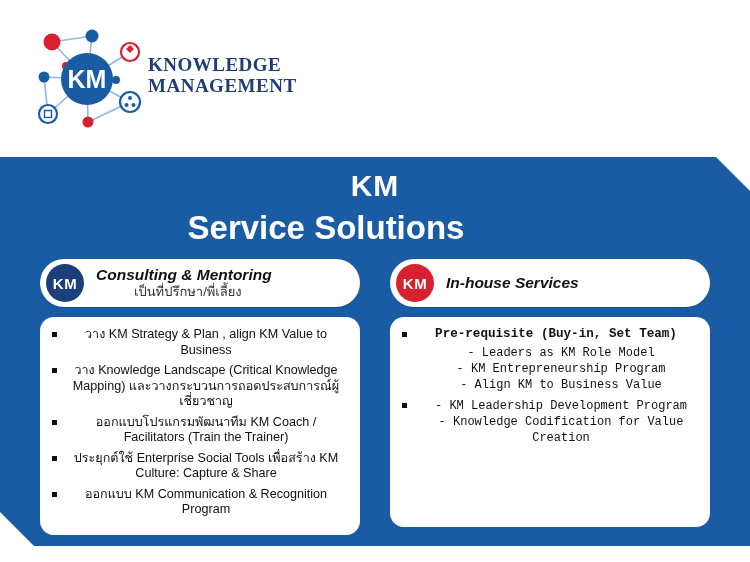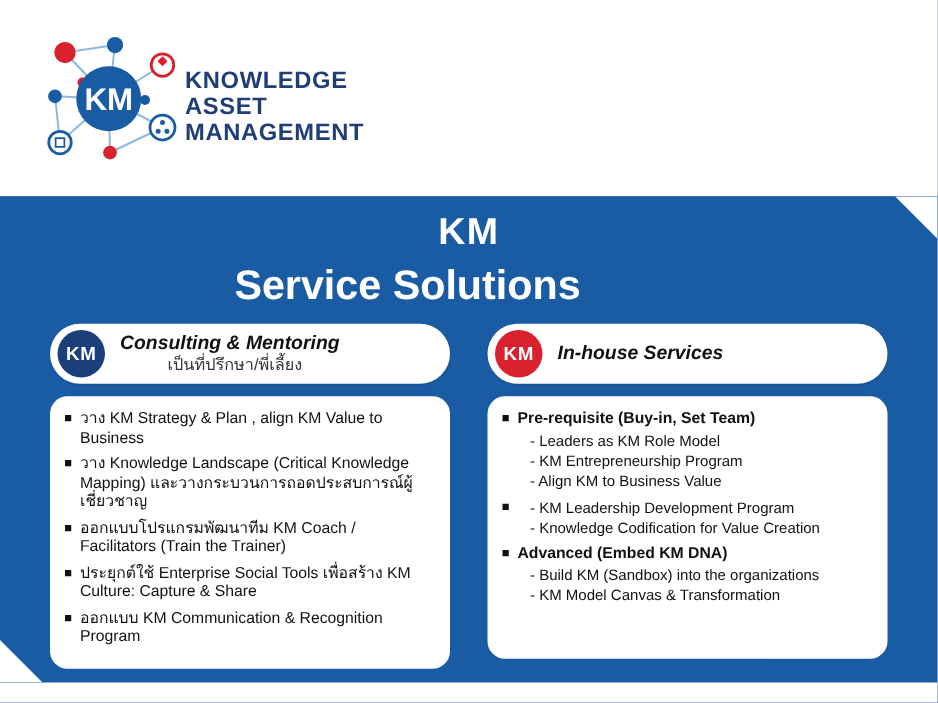--- a/index.html
+++ b/index.html
@@ -35,21 +35,21 @@
   }
   .logo-text {
     position: absolute;
     left: 118px; top: 40px;
     color: #1f3e78;
     font-weight: bold;
     font-size: 19px;
     line-height: 21px;
     letter-spacing: 0.5px;
   }
-  .logo-text div { white-space: nowrap; }
+  .logo-text div { white-space: nowrap; font-family: Liberation Serif, serif; }
 
   
   .blue-body {
     position: absolute;
     left: 0; top: 157px;
     width: 750px; height: 405px;
     background: #1a5ca4;
   }
   .blue-body::after {
     content: "";
@@ -149,29 +149,30 @@
   }
 
   ul.bullets { list-style: none; }
   ul.bullets > li {
     position: relative;
     padding-left: 12px;
     margin-bottom: 5px;
     font-size: 12.6px;
     line-height: 15.5px;
     color: #111111;
+    text-align: center;
   }
   ul.bullets > li::before {
     content: "";
     position: absolute;
     left: 0; top: 5px;
     width: 5px; height: 5px;
     background: #111111;
   }
-  li.bold-item { font-weight: bold; }
+  li.bold-item { font-weight: bold; font-family: Liberation Mono, monospace; }
   ul.sub {
     list-style: none;
     margin-top: 2px;
   }
   ul.sub > li {
     font-size: 12px;
     line-height: 16px;
     color: #111111;
     padding-left: 10px;
     font-weight: normal;
@@ -220,21 +221,20 @@
           <circle cx="96.5" cy="83" r="2"></circle>
           <circle cx="103.5" cy="83" r="2"></circle>
         </g>
 
         <circle cx="57" cy="57" r="26" fill="#1a5ca4"></circle>
         <text x="57" y="66" text-anchor="middle" font-family="Liberation Sans, sans-serif" font-size="25" font-weight="bold" fill="#ffffff">KM</text>
       </svg>
 
       <div class="logo-text">
         <div>KNOWLEDGE</div>
-        <div>ASSET</div>
         <div>MANAGEMENT</div>
       </div>
     </div>
   </div>
 
   <div class="blue-body">
     <div class="corner-tr"></div>
     <div class="corner-bl"></div>
 
     <div class="km-title">KM</div>
@@ -285,25 +285,18 @@
               <li>KM Entrepreneurship Program</li>
               <li>Align KM to Business Value</li>
             </ul>
           </li>
           <li class="bold-item">
             <ul class="sub">
               <li>KM Leadership Development Program</li>
               <li>Knowledge Codification for Value Creation</li>
             </ul>
           </li>
-          <li class="bold-item">
-            <span>Advanced (Embed KM DNA)</span>
-            <ul class="sub">
-              <li>Build KM (Sandbox) into the organizations</li>
-              <li>KM Model Canvas &amp; Transformation</li>
-            </ul>
-          </li>
         </ul>
       </div>
     </div>
 
   </div>
 </div>
 
 </body></html>

